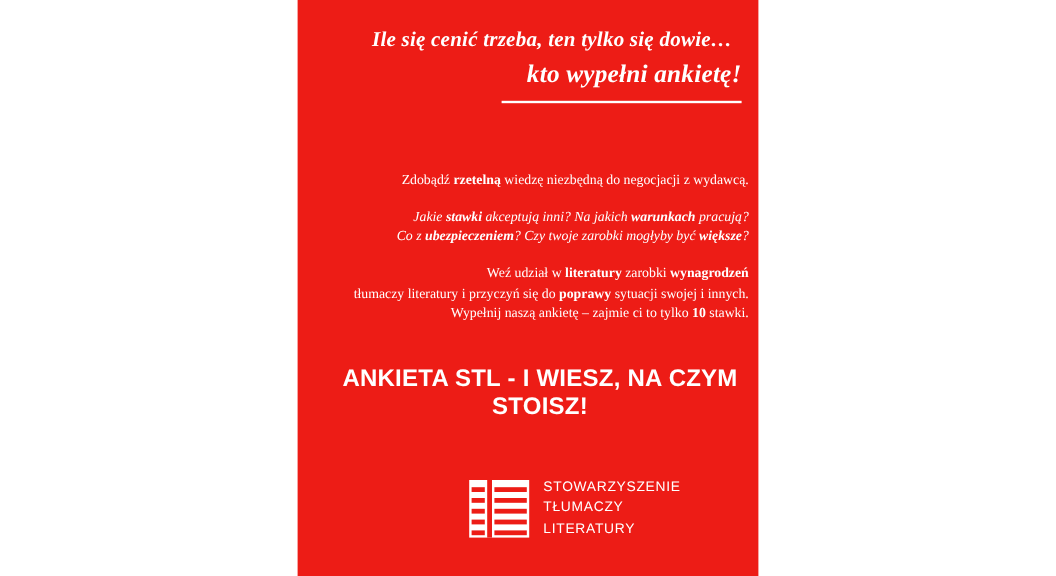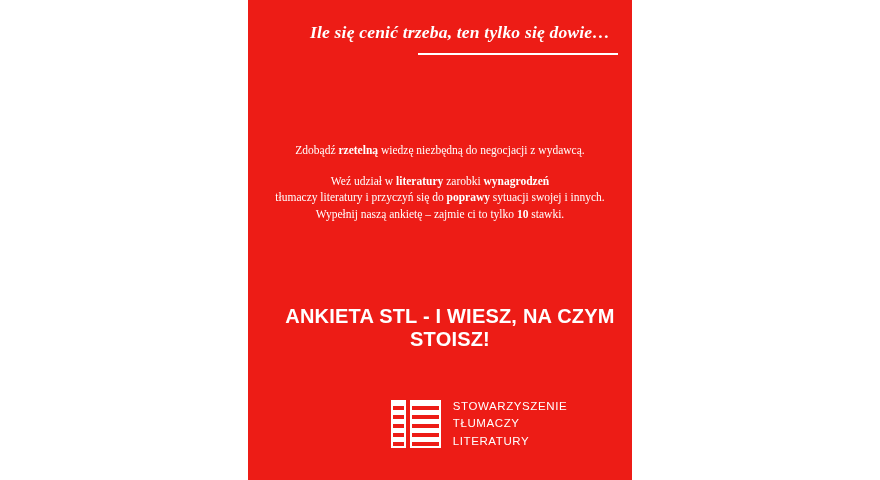--- a/index.html
+++ b/index.html
@@ -62,22 +62,22 @@
     width: 200px;
     height: 2px;
     background: #ffffff;
     margin: 9px 34px 0 auto;
   }
   .body-block {
     position: absolute;
     left: 0;
     top: 142px;
     width: 384px;
-    text-align: center;
-    padding: 0 20px;
+    text-align: right;
+    padding: 0 8px;
     box-sizing: border-box;
   }
   .para {
     font-family: "Liberation Serif", serif;
     font-size: 11.5px;
     line-height: 1.45;
     color: #ffffff;
     margin: 0 0 14px 0;
   }
   .para.italic {
@@ -143,29 +143,34 @@
   }
 </style>
 </head>
 <body>
 
 <div id="poster-stage">
   <div id="poster">
 
     <div class="headline-block">
       <div class="headline-1">Ile się cenić trzeba, ten tylko się dowie…</div>
+      <div class="headline-2">kto wypełni ankietę!</div>
       <div class="rule"></div>
     </div>
 
     <div class="body-block">
 
       <p class="para">
         <span>Zdobądź </span><b>rzetelną</b><span> wiedzę niezbędną do negocjacji z wydawcą.</span>
       </p>
 
+      <p class="para italic">
+        <span>Jakie </span><b>stawki</b><span> akceptują inni? Na jakich </span><b>warunkach</b><span> pracują?</span><br>
+        <span>Co z </span><b>ubezpieczeniem</b><span>? Czy twoje zarobki mogłyby być </span><b>większe</b><span>?</span>
+      </p>
 
       <p class="para">
         <span>Weź udział w </span><b>literatury</b><span> zarobki </span><b>wynagrodzeń</b><br>
         <span>tłumaczy literatury i przyczyń się do </span><b>poprawy</b><span> sytuacji swojej i innych.</span><br>
         <span>Wypełnij naszą ankietę – zajmie ci to tylko </span><b>10</b><span> stawki.</span>
       </p>
 
     </div>
 
     <div class="cta">ANKIETA STL - I WIESZ, NA CZYM STOISZ!</div>

